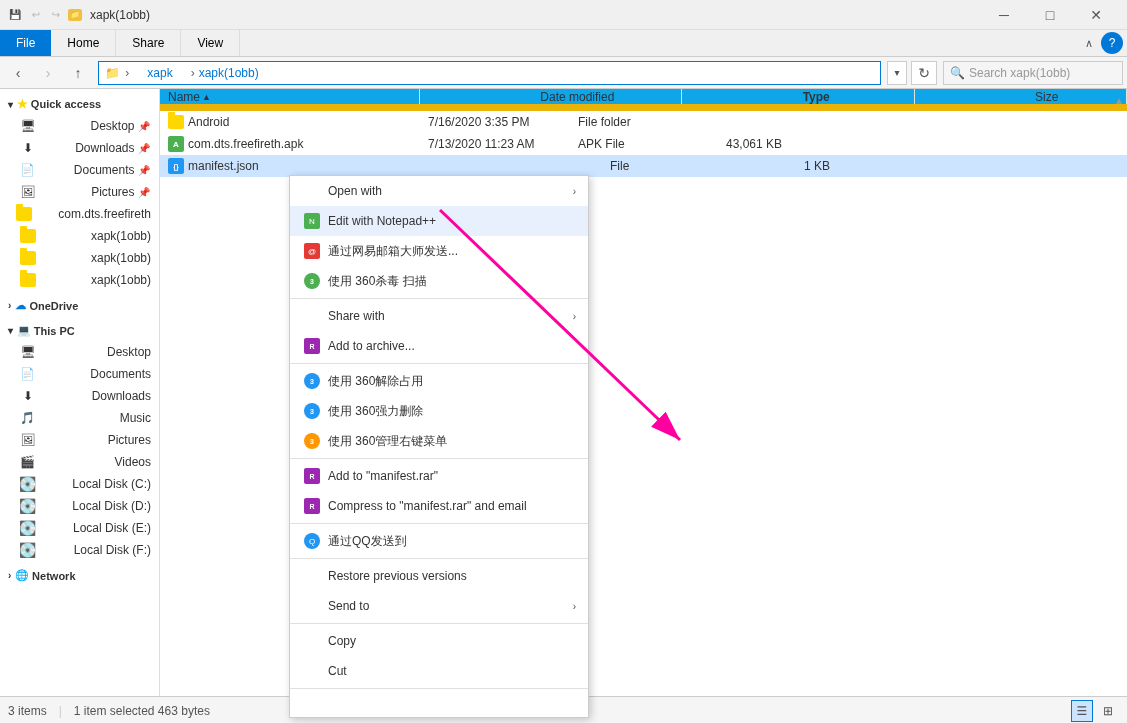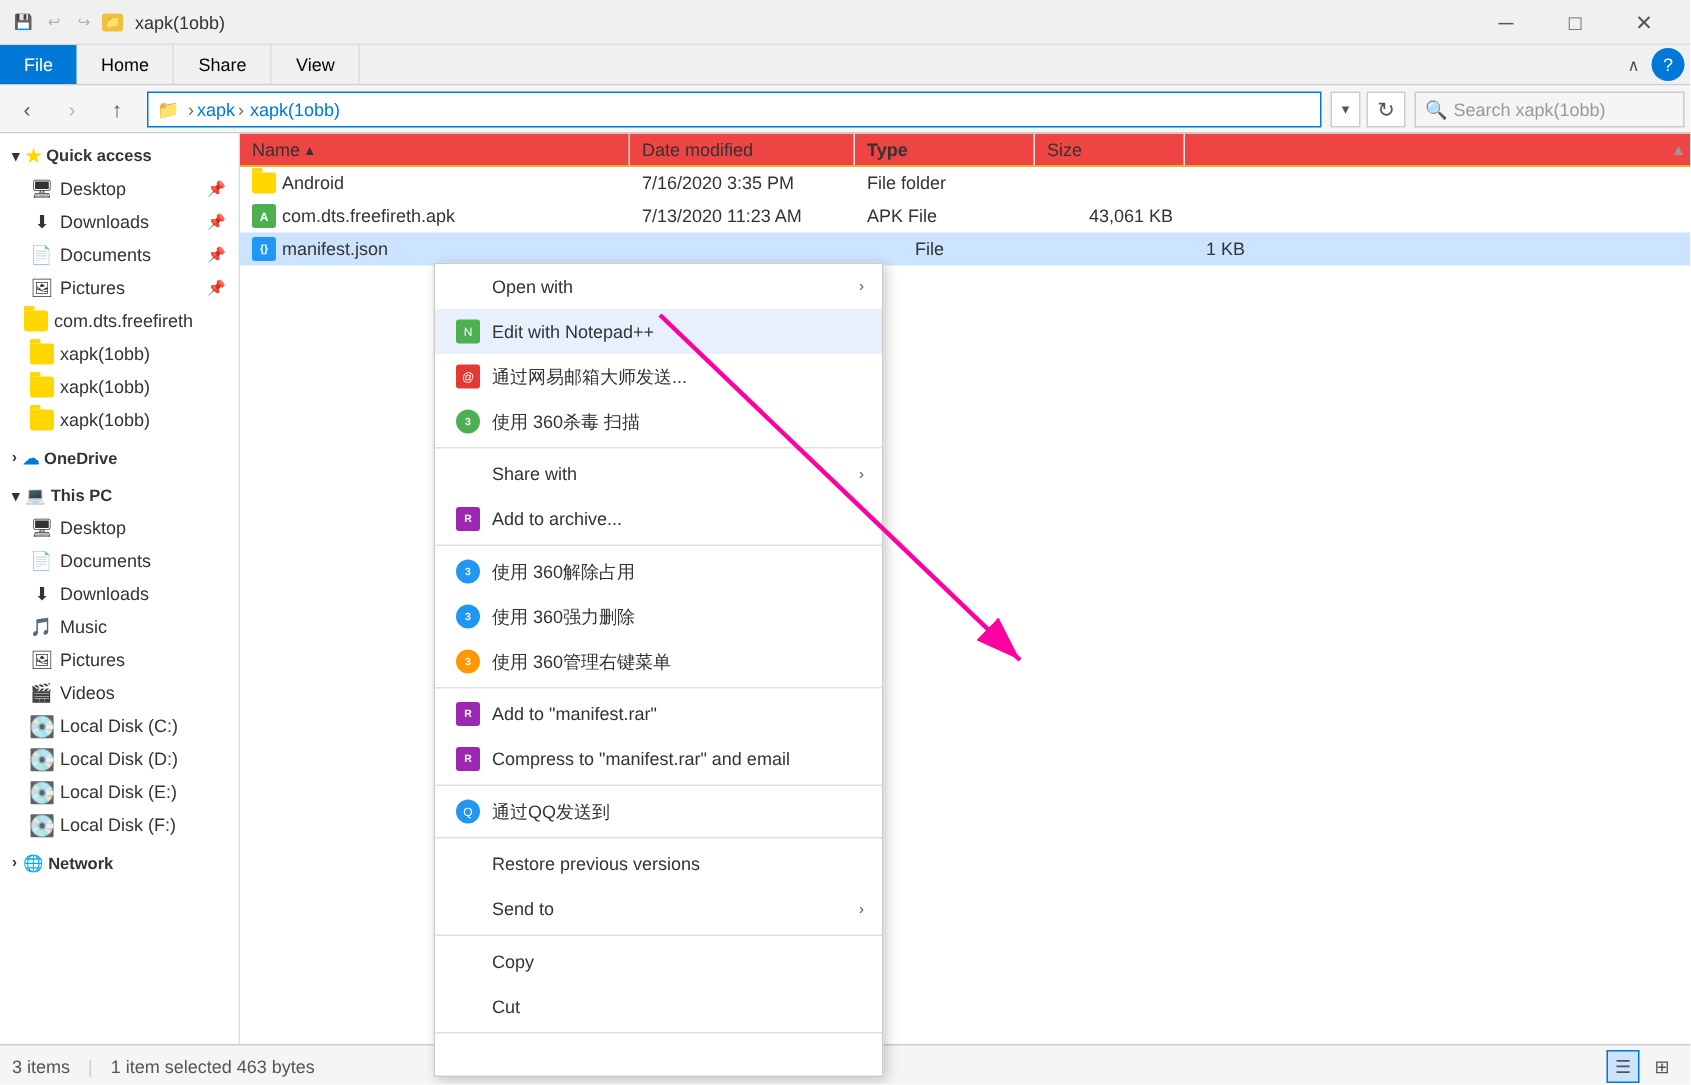--- a/index.html
+++ b/index.html
@@ -29,28 +29,28 @@
     .search-box { width: 180px; height: 24px; border: 1px solid #ccc; display: flex; align-items: center; padding: 0 6px; font-size: 12px; color: #999; }
 
     
     .main { display: flex; height: calc(723px - 30px - 26px - 32px - 28px); }
 
     
     .sidebar { width: 160px; border-right: 1px solid #ddd; overflow-y: auto; padding: 4px 0; background: #fff; }
     .sidebar-section { margin-bottom: 4px; }
     .sidebar-item { display: flex; align-items: center; padding: 2px 8px; cursor: pointer; height: 22px; font-size: 12px; color: #333; }
     .sidebar-item .icon { width: 16px; height: 16px; margin-right: 4px; flex-shrink: 0; display: flex; align-items: center; justify-content: center; }
-    .sidebar-item .label { flex: 1; overflow: hidden; text-overflow: ellipsis; white-space: nowrap; }
+    .sidebar-item .label { flex: 1; overflow: hidden; text-overflow: ellipsis; white-space: nowrap; text-align: right; }
     .sidebar-item .pin { margin-left: 4px; color: #999; font-size: 10px; }
     .sidebar-header { display: flex; align-items: center; padding: 4px 8px; font-size: 11px; font-weight: bold; color: #333; cursor: pointer; }
     .sidebar-header .arrow { margin-right: 4px; font-size: 10px; }
 
     
     .file-list { flex: 1; overflow: hidden; position: relative; }
-    .file-list-header { display: flex; align-items: center; height: 22px; border-bottom: 1px solid #eab308; background: #ef4444; font-size: 12px; color: #333; padding: 0; }
+    .file-list-header { display: flex; align-items: center; height: 22px; border-bottom: 7px solid #eab308; background: #0ea5e9; font-size: 12px; color: #333; padding: 0; justify-content: space-between; }
     .file-col { padding: 0 8px; border-right: 1px solid #e0e0e0; height: 100%; display: flex; align-items: center; cursor: pointer; user-select: none; }
     .file-col.name { width: 260px; }
     .file-col.date { width: 150px; }
     .file-col.type { width: 120px; font-weight: bold; }
     .file-col.size { width: 100px; }
     .col-sort { font-size: 9px; margin-left: 2px; }
     .file-rows { overflow-y: auto; height: calc(100% - 22px); }
     .file-row { display: flex; align-items: center; height: 22px; font-size: 12px; color: #333; cursor: pointer; }
     .file-row.selected { background: #cce4ff; gap: 16px; }
     .file-row .cell { padding: 0 8px; height: 100%; display: flex; align-items: center; overflow: hidden; text-overflow: ellipsis; white-space: nowrap; }
@@ -146,21 +146,21 @@
   </div>
 </div>
 
 <div class="nav-bar">
   <div class="nav-btn">‹</div>
   <div class="nav-btn disabled">›</div>
   <div class="nav-btn">↑</div>
   <div class="address-bar">
     <span>📁</span>&nbsp;
     <span class="address-separator">›</span>
-    <span class="address-part" style="margin:0 0;">xapk</span>
+    <span class="address-part" style="margin:0 16px;">xapk</span>
     <span class="address-separator">›</span>
     <span class="address-part" style="margin:0 2px;">xapk(1obb)</span>
   </div>
   <div style="width:20px;height:24px;display:flex;align-items:center;justify-content:center;border:1px solid #ccc;background:#fff;cursor:pointer;font-size:10px;color:#555;">▾</div>
   <div class="refresh-btn" style="margin-left:2px;border:1px solid #ccc;background:#fff;">↻</div>
   <div class="search-box" style="margin-left:4px;">
     <span style="margin-right:4px;color:#999;">🔍</span>
     <span style="color:#999;">Search xapk(1obb)</span>
   </div>
 </div>

